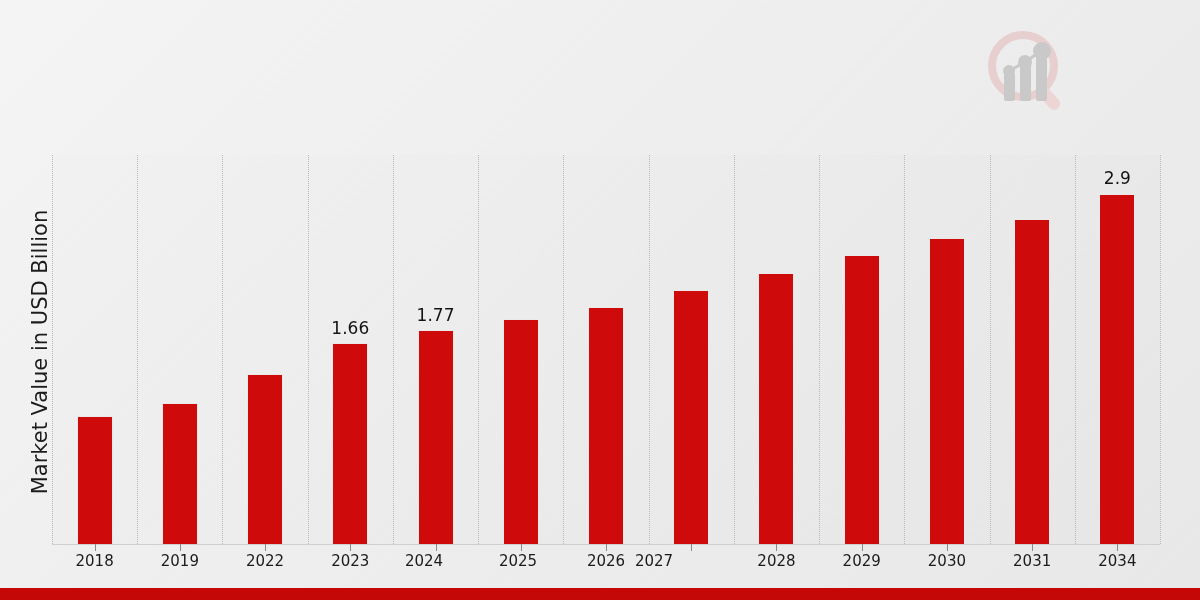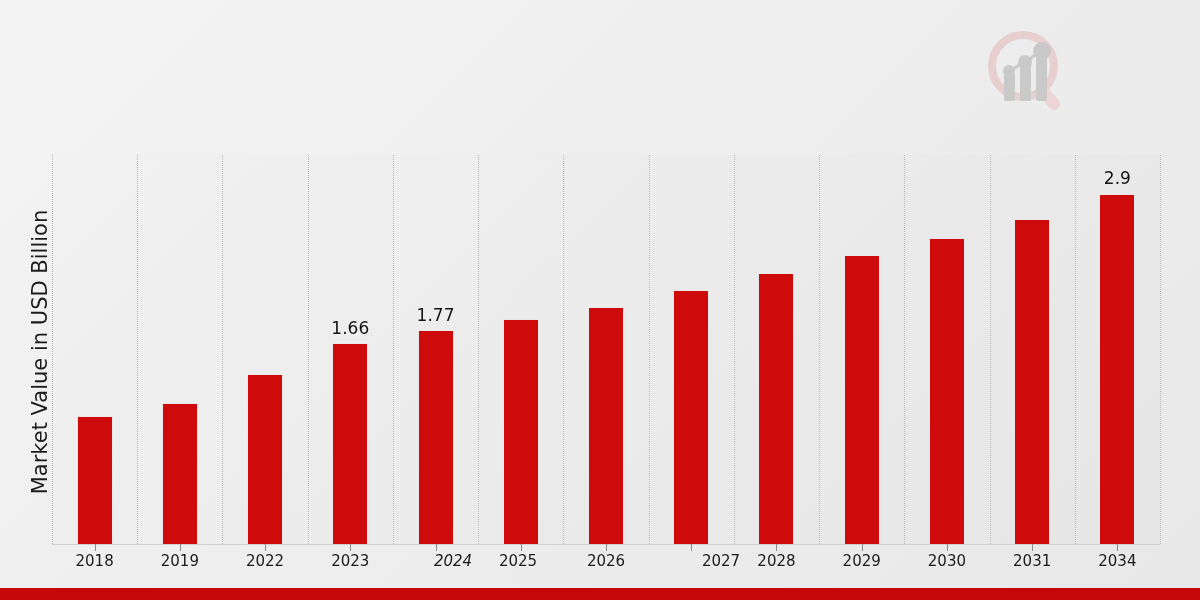--- a/index.html
+++ b/index.html
@@ -196,27 +196,27 @@
   <div id="ticks-layer">
       <div class="tick" style="left: 94.6154px;"></div>
       <div class="xtick-label" style="left: 64.6154px;">2018</div>
       <div class="tick" style="left: 179.846px;"></div>
       <div class="xtick-label" style="left: 149.846px;">2019</div>
       <div class="tick" style="left: 265.077px;"></div>
       <div class="xtick-label" style="left: 235.077px;">2022</div>
       <div class="tick" style="left: 350.308px;"></div>
       <div class="xtick-label" style="left: 320.308px;">2023</div>
       <div class="tick" style="left: 435.538px;"></div>
-      <div class="xtick-label" style="left: 423px; font-style: italic;">2024</div>
+      <div class="xtick-label" style="left: 394px;">2024</div>
       <div class="tick" style="left: 520.769px;"></div>
       <div class="xtick-label" style="left: 488px;">2025</div>
       <div class="tick" style="left: 606px;"></div>
       <div class="xtick-label" style="left: 576px;">2026</div>
       <div class="tick" style="left: 691.231px;"></div>
-      <div class="xtick-label" style="left: 691px;">2027</div>
+      <div class="xtick-label" style="left: 624px;">2027</div>
       <div class="tick" style="left: 776.462px;"></div>
       <div class="xtick-label" style="left: 746.462px;">2028</div>
       <div class="tick" style="left: 861.692px;"></div>
       <div class="xtick-label" style="left: 831.692px;">2029</div>
       <div class="tick" style="left: 946.923px;"></div>
       <div class="xtick-label" style="left: 916.923px;">2030</div>
       <div class="tick" style="left: 1032.15px;"></div>
       <div class="xtick-label" style="left: 1002.15px;">2031</div>
       <div class="tick" style="left: 1117.38px;"></div>
       <div class="xtick-label" style="left: 1087.38px;">2034</div>

